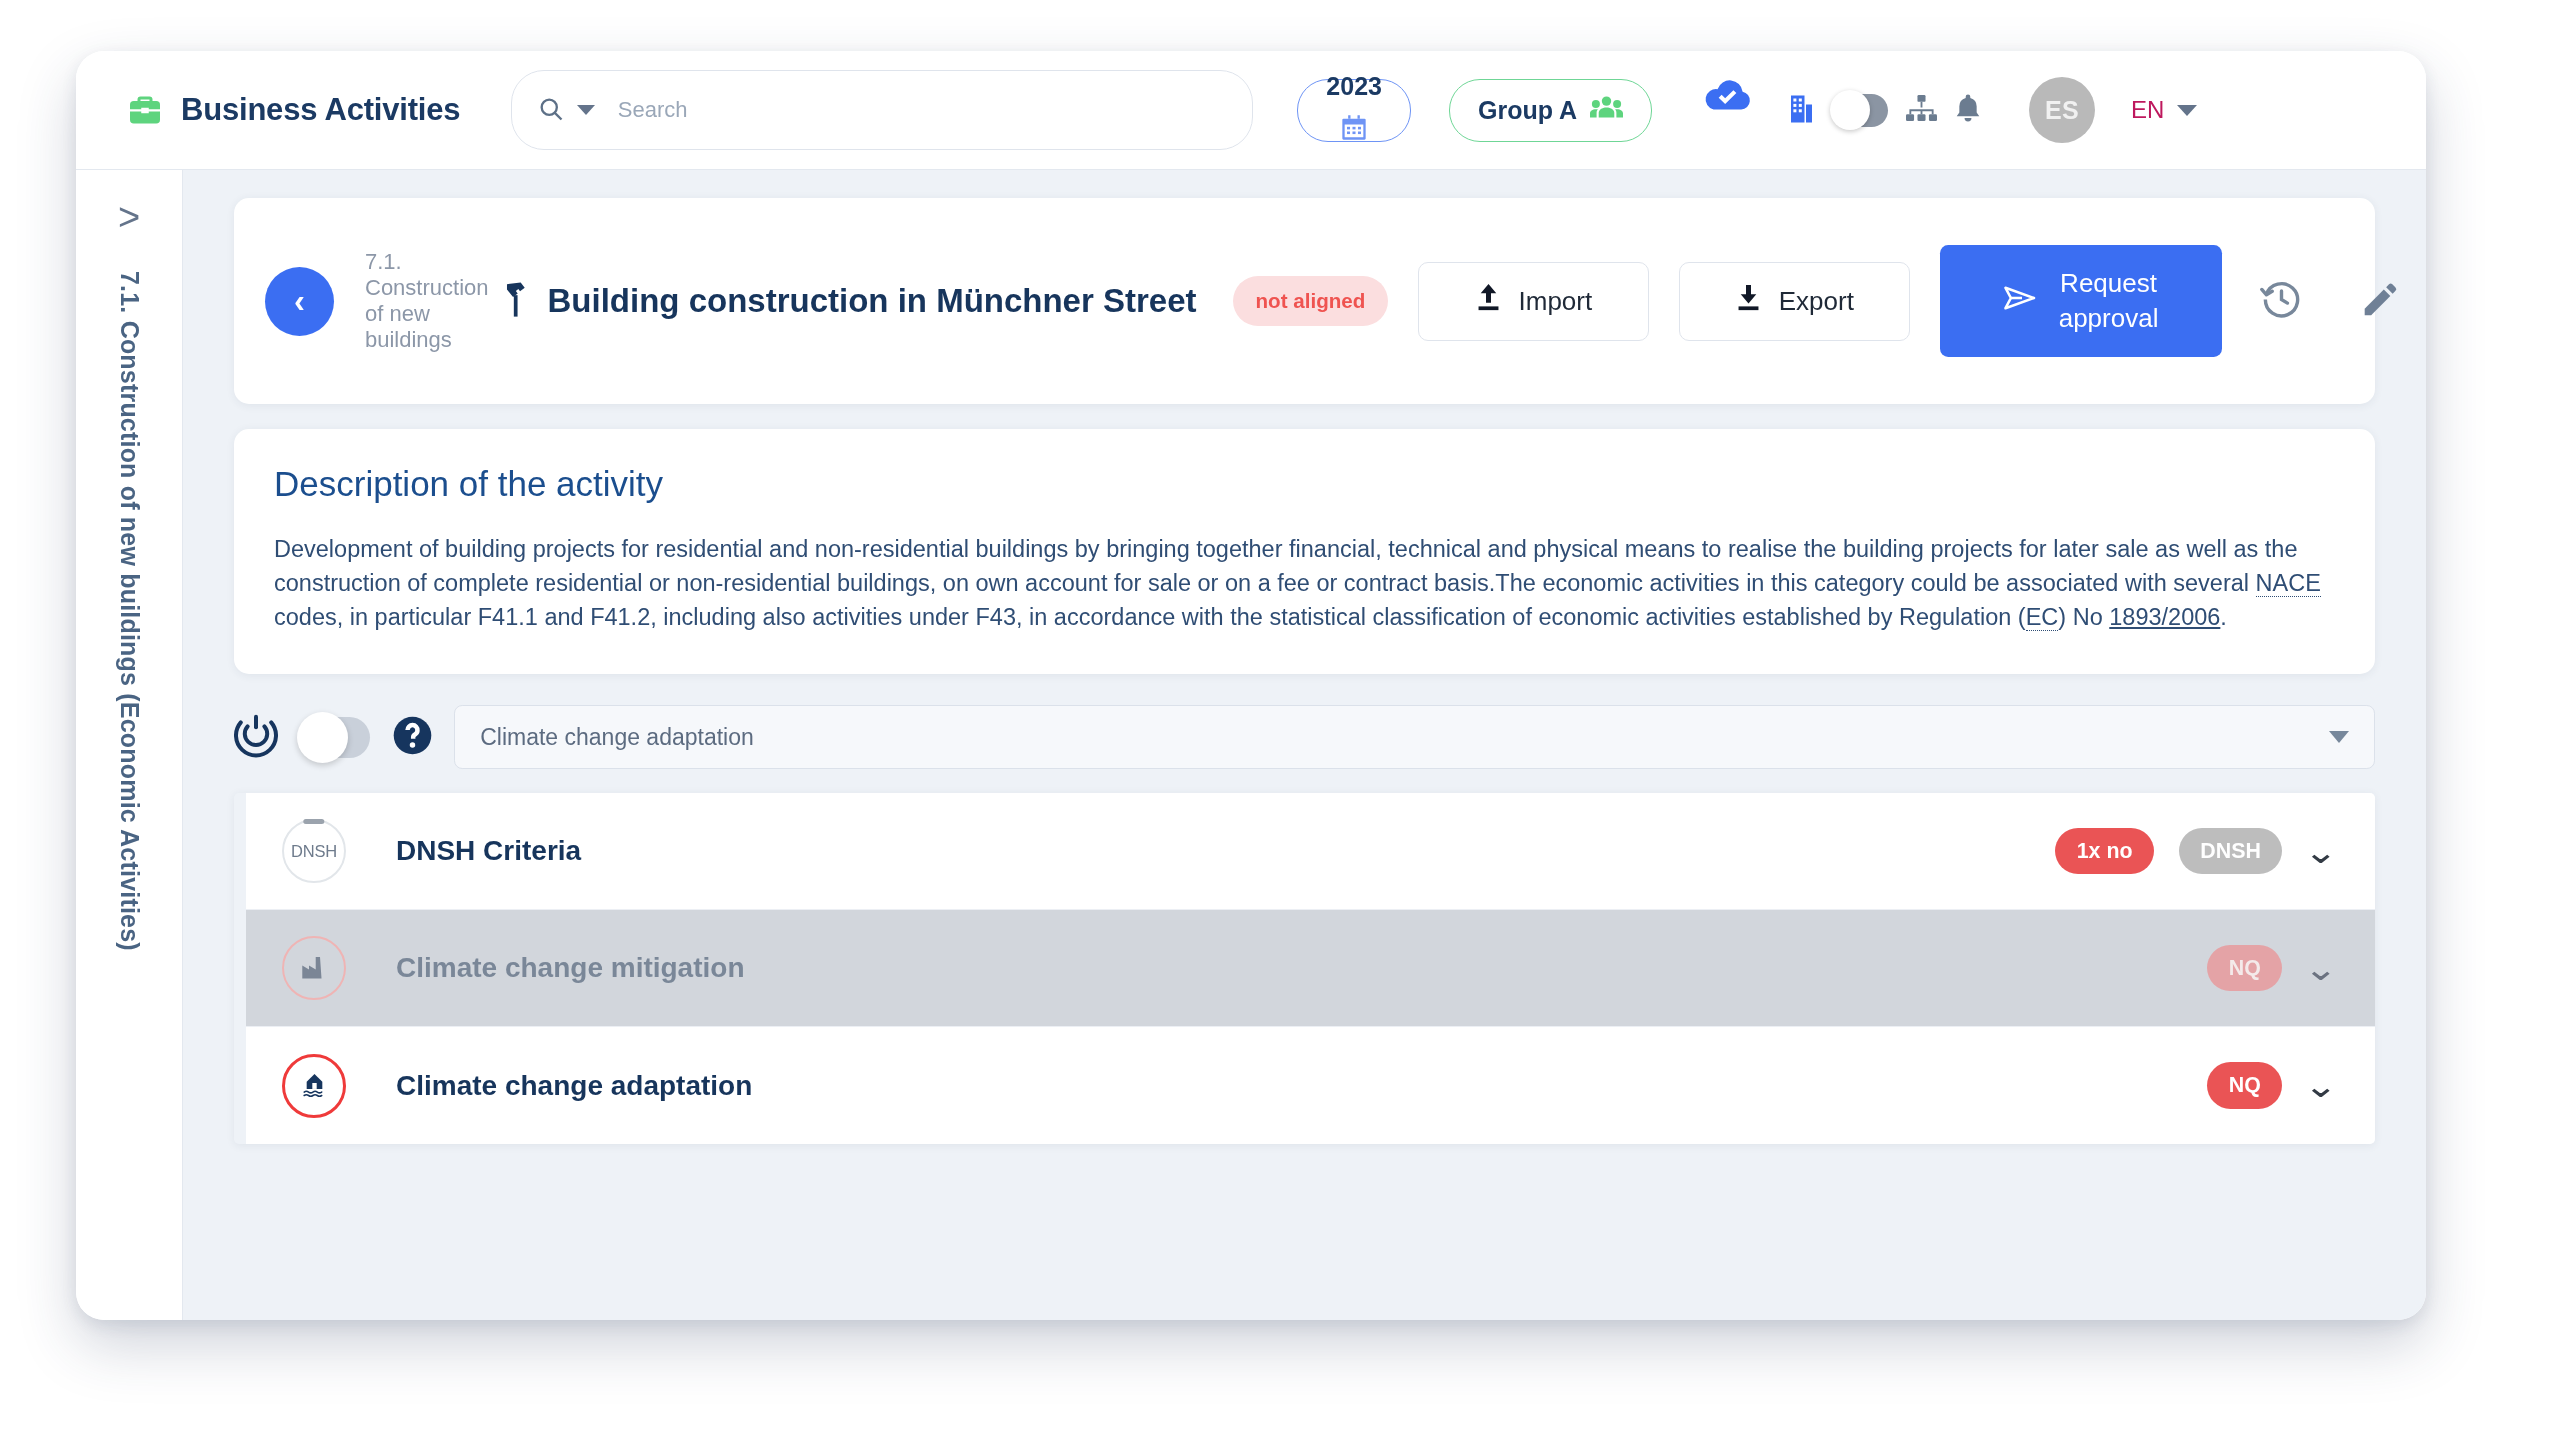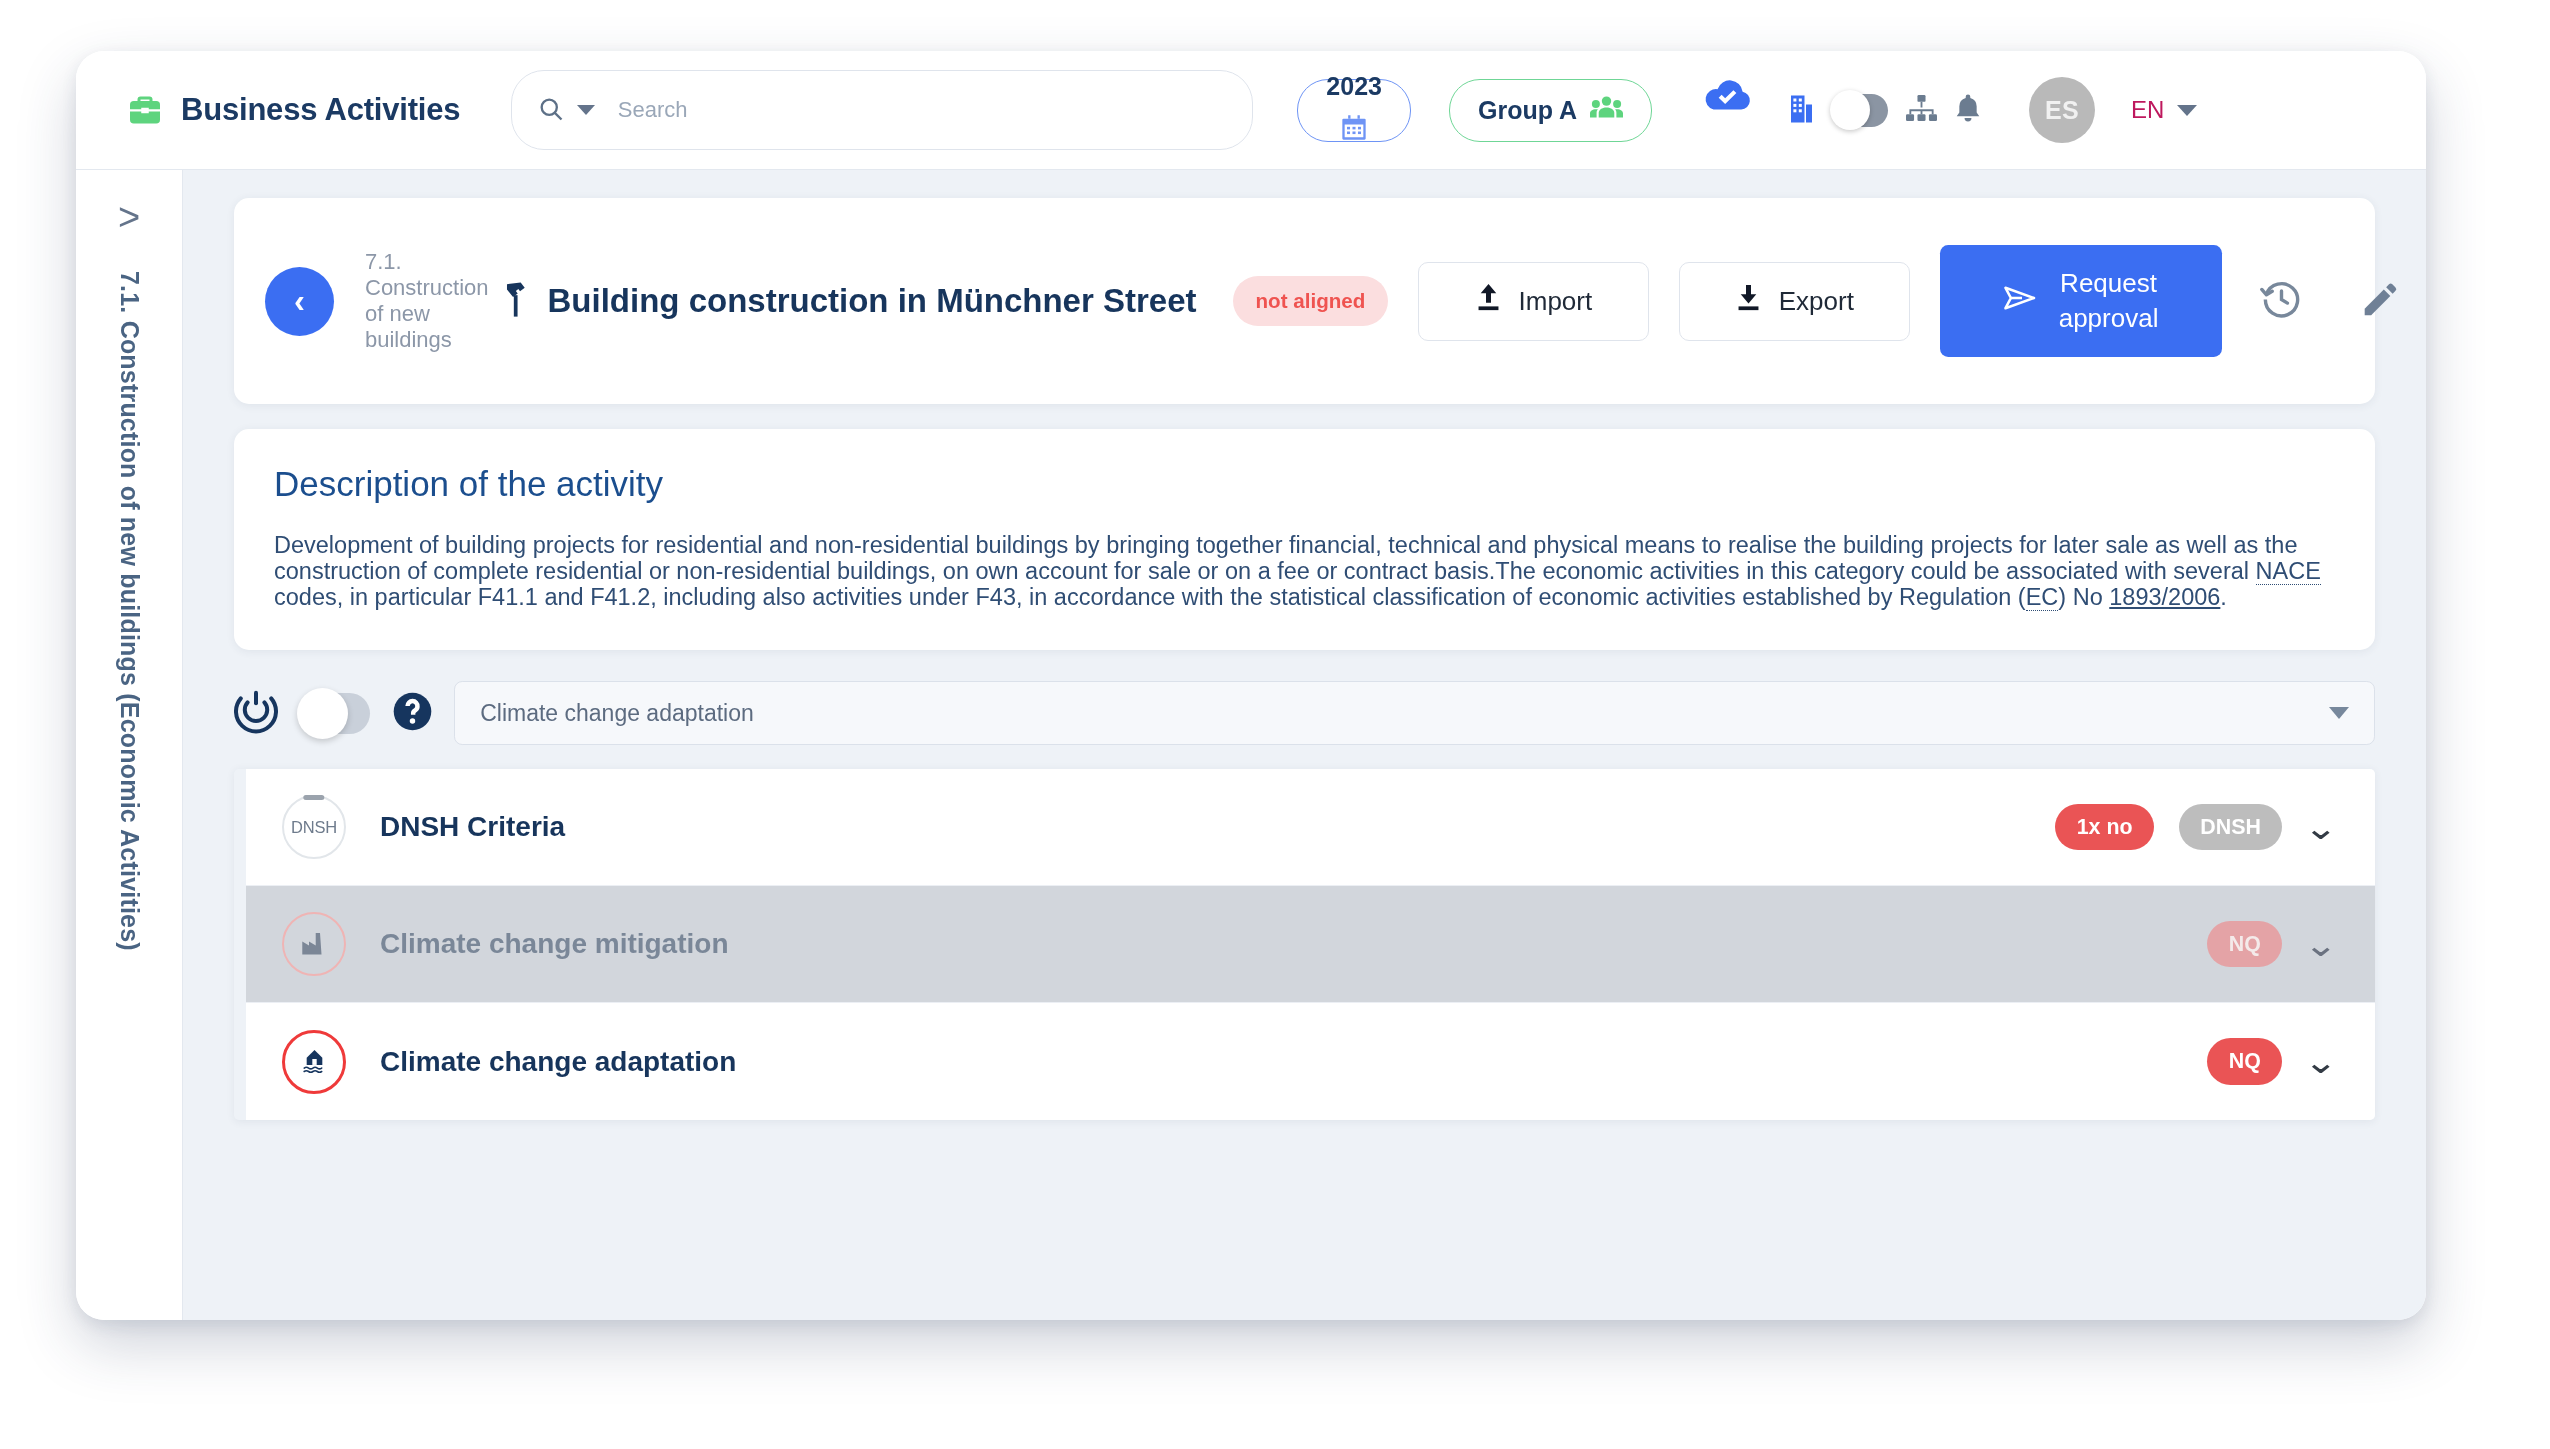--- a/index.html
+++ b/index.html
@@ -179,21 +179,21 @@
     width: 76px; height: 76px; margin-left: 21.4px;
     background: none; border: none; cursor: pointer;
     display: flex; align-items: center; justify-content: center;
   }
 
   
   .desc-card { margin-top: 25px; padding: 35px 40px 40px 40px; }
   .desc-title { font-size: 35px; color: #1b4e8e; font-weight: 400; }
   .desc-body {
     margin-top: 28px;
-    font-size: 23.5px; line-height: 26px; color: #2f4d74;
+    font-size: 23.5px; line-height: 34px; color: #2f4d74;
   }
   .abbr { border-bottom: 1.6px dotted #2f4d74; }
   .desc-link { color: #2f4d74; text-decoration: underline; }
 
   
   .obj-row {
     margin-top: 30px; height: 66px;
     display: flex; align-items: center; gap: 21.4px;
   }
   .big-toggle {
@@ -240,21 +240,21 @@
   }
   .circ-dnsh { border: 2.5px solid #e2e6ea; position: relative; }
   .circ-dnsh .arc {
     position: absolute; top: -2.5px; left: 50%; transform: translateX(-50%);
     width: 21.4px; height: 5px; border-radius: 2.5px; background: #9ba3ad;
   }
   .circ-dnsh .lbl { font-size: 16.5px; color: #6e7b8c; font-weight: 500; letter-spacing: -0.2px; }
   .circ-mitig { border: 2.5px solid #efb4b4; }
   .circ-adapt { border: 3.3px solid #ef3a3a; }
   .crit-label {
-    margin-left: 34px; font-size: 28px; font-weight: 700; color: #17355c;
+    margin-left: 50px; font-size: 28px; font-weight: 700; color: #17355c;
   }
   .crit-row.disabled .crit-label { color: #7a8798; }
   .crit-right { margin-left: auto; display: flex; align-items: center; gap: 25px; }
   .badge {
     border-radius: 25px; color: #fff; font-weight: 700;
     font-size: 21.4px; padding: 10.7px 21.4px; white-space: nowrap;
   }
   .badge-red { background: #ea5455; }
   .badge-gray { background: #bdbdbd; }
   .badge-red-muted { background: #e4a3a6; color: #f4eaea; }

